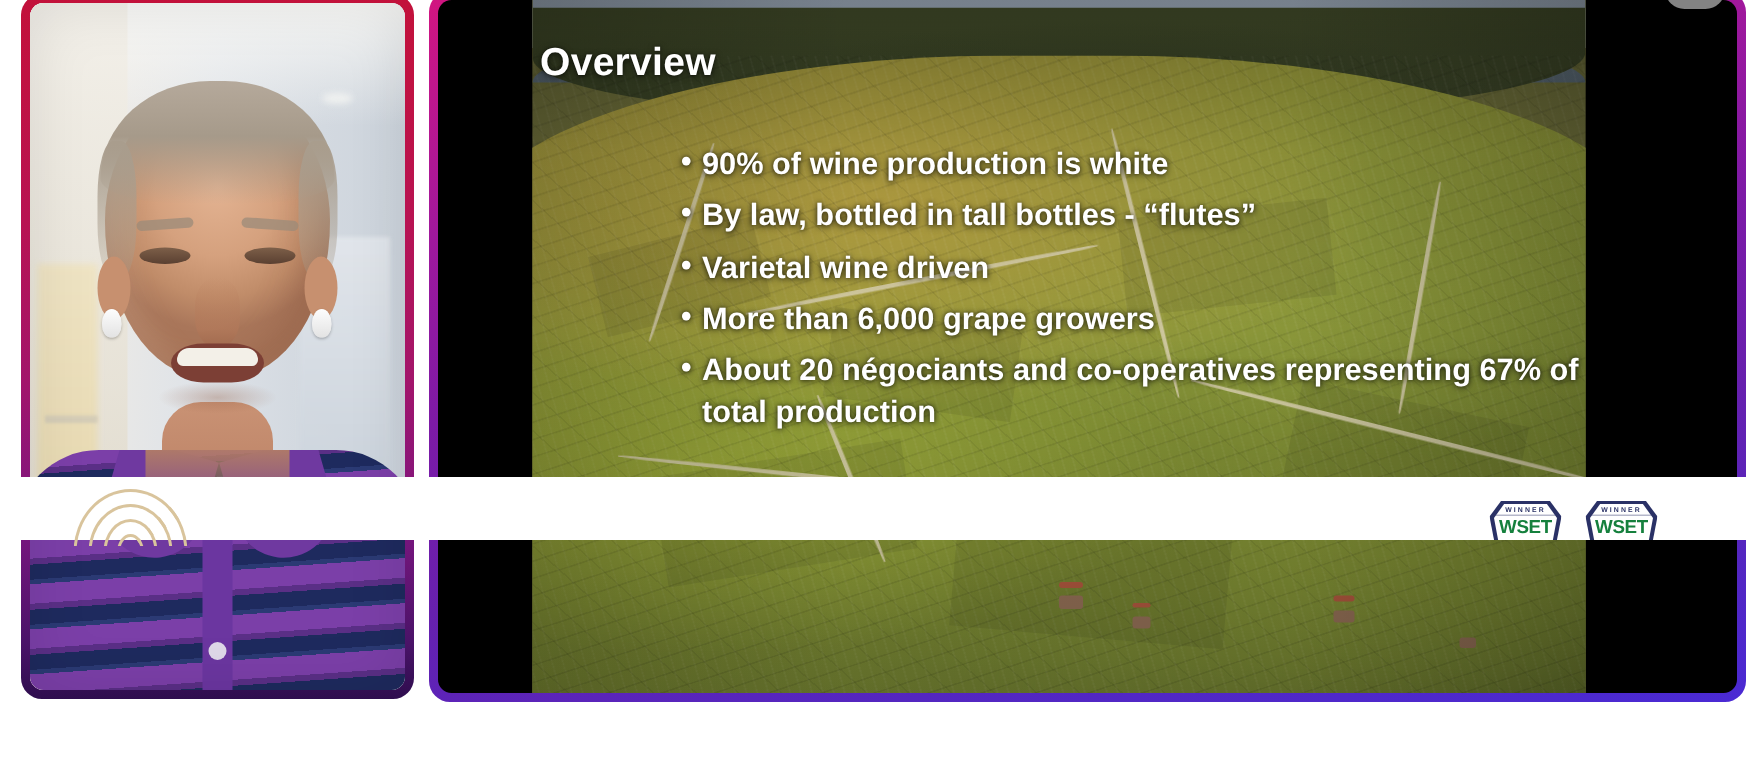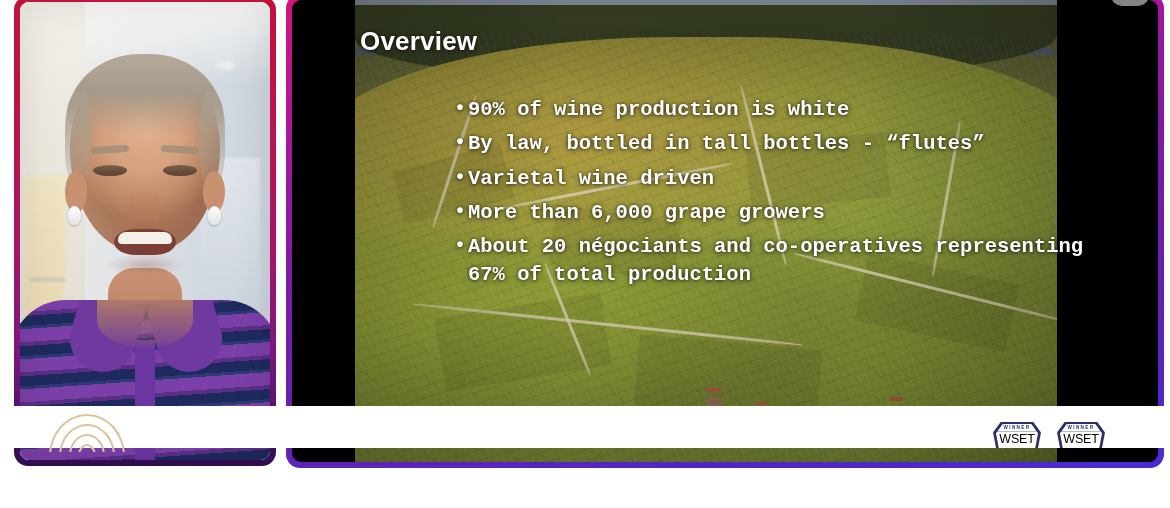--- a/index.html
+++ b/index.html
@@ -9,21 +9,21 @@
     width: 1170px;
     height: 508px;
     overflow: hidden;
     background: #ffffff;
     font-family: "Liberation Sans", sans-serif;
   }
 
   #stage {
     position: relative;
     width: 1170px;
-    height: 448px;
+    height: 360px;
     background: #ffffff;
     padding-left: 32px;
   }
 
   
   #participant-tile {
     position: absolute;
     left: 14px;
     top: -4px;
     width: 262px;
@@ -350,21 +350,20 @@
   }
   #slide-bullets li {
     position: relative;
     padding-left: 14px;
     margin-bottom: 6px;
     font-size: 20.5px;
     font-weight: bold;
     line-height: 1.38;
     color: #ffffff;
     text-shadow: 0 1px 5px rgba(0,0,0,.6), 0 0 3px rgba(0,0,0,.5);
-    font-family: Liberation Mono, monospace;
   }
   #slide-bullets li::before {
     content: "\2022";
     position: absolute;
     left: 0; top: -1px;
     font-size: 20px;
   }
 
   
   #share-control-chip {
@@ -447,23 +446,23 @@
     letter-spacing: 1.4px;
     font-weight: bold;
     color: #2a3166;
   }
   .wset-name {
     position: absolute;
     left: 0; top: 14px;
     width: 54px;
     text-align: center;
     font-size: 12.5px;
-    font-weight: normal;
+    font-weight: bold;
     letter-spacing: -.2px;
-    color: #000000;
+    color: #15803d;
   }
   .wset-band {
     position: absolute;
     left: 7px; top: 13px;
     width: 40px; height: 1px;
     background: #2a3166;
     opacity: .35;
   }
 </style>
 </head>

